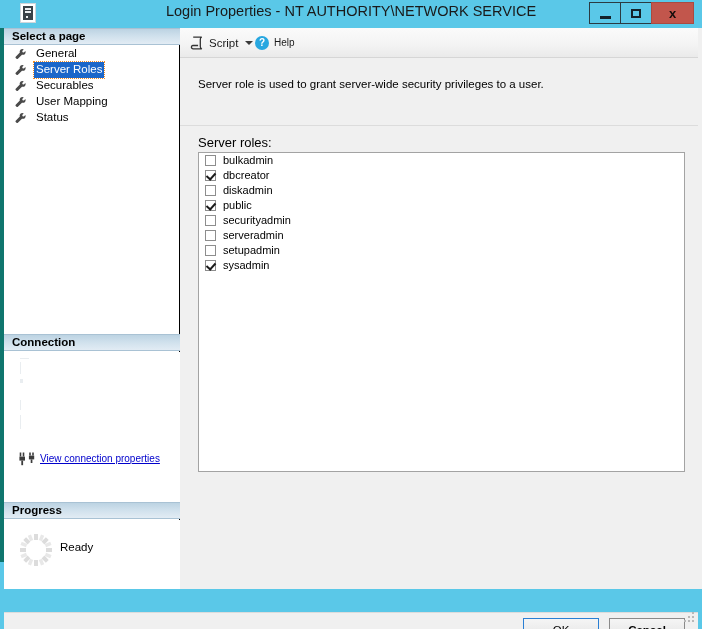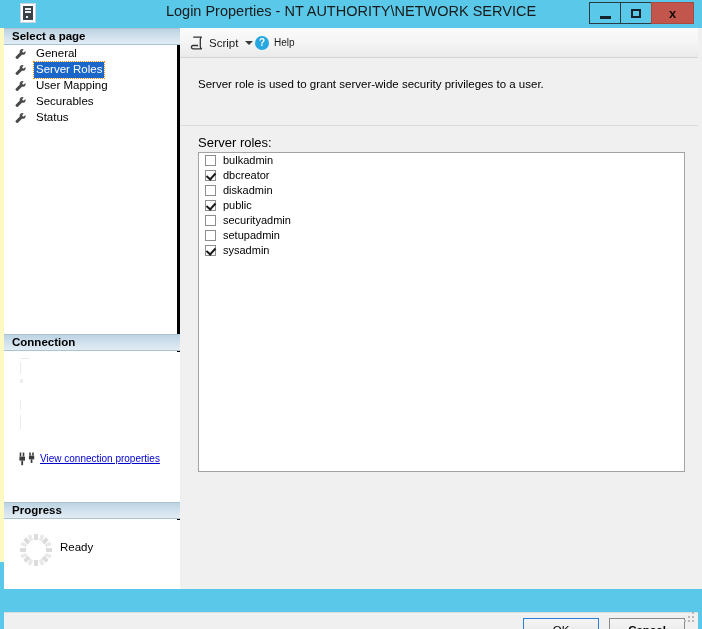--- a/index.html
+++ b/index.html
@@ -5,21 +5,21 @@
   html,body{margin:0;padding:0;}
   body{
     width:702px;height:629px;overflow:hidden;
     background:#5ac8e8;
     font-family:"Liberation Sans", sans-serif;
     font-size:11.5px;color:#000;
     -webkit-font-smoothing:none;
   }
 
   
-  #window{position:absolute;left:0;top:0;width:702px;height:562px;background:#fef9c3;}
+  #window{position:absolute;left:0;top:0;width:702px;height:562px;background:#0f766e;}
 
   
   #titlebar{position:absolute;left:0;top:0;width:702px;height:28px;background:#5ac8e8;}
   #title-icon{position:absolute;left:20px;top:3px;width:16px;height:20px;
     background:#ffffff;border:1px solid #cfd6db;box-sizing:border-box;}
   #title-icon .tower{position:absolute;left:2px;top:2px;width:10px;height:14px;background:#3a4248;}
   #title-icon .slot1{position:absolute;left:4px;top:4px;width:6px;height:2px;background:#eceff1;}
   #title-icon .slot2{position:absolute;left:4px;top:7px;width:6px;height:2px;background:#eceff1;}
   #title-icon .led{position:absolute;left:5px;top:12px;width:2px;height:2px;background:#eceff1;}
   #title-text{position:absolute;left:0;top:3px;width:702px;text-align:center;
@@ -35,21 +35,21 @@
   #btn-min .glyph{align-items:flex-end;padding-bottom:4px;box-sizing:border-box;}
   #btn-min .bar{width:11px;height:3px;background:#14222a;}
   #btn-max .sq{width:10px;height:9px;border:2px solid #14222a;box-sizing:border-box;}
   #btn-close .glyph{color:#120c0b;font-size:13px;}
 
   
   #client{position:absolute;left:4px;top:28px;width:694px;height:561px;background:#f0f0f0;}
 
   
   #leftpane{position:absolute;left:0px;top:0px;width:176px;height:561px;background:#ffffff;
-    border-right:3px solid #000000;box-sizing:border-box;}
+    border-right:1px solid #000000;box-sizing:border-box;}
   .section-head{position:absolute;left:0;width:176px;height:17px;
     background:linear-gradient(to bottom,#bcd3e2 0%,#cfe0ec 45%,#e2ecf4 100%);
     border-top:1px solid #a9c2d4;border-bottom:1px solid #a9c2d4;box-sizing:border-box;}
   .section-head span{position:absolute;left:8px;top:1px;font-weight:bold;font-size:11.5px;color:#000;}
   #head-select{top:0px;}
   #head-connection{top:306px;}
   #head-progress{top:474px;}
 
   #pagelist{position:absolute;left:0;top:18px;width:176px;}
   .page-item{position:relative;height:16px;margin-left:10px;cursor:default;}
@@ -157,27 +157,27 @@
         <div class="page-item selected">
           <svg class="wrench" viewBox="0 0 16 16">
             <path d="M10.5 1.2c-2 0-3.6 1.6-3.6 3.6 0 .4.1.8.2 1.2L1.6 11.5c-.5.5-.5 1.3 0 1.8l1.1 1.1c.5.5 1.3.5 1.8 0l5.5-5.5c.4.1.8.2 1.2.2 2 0 3.6-1.6 3.6-3.6 0-.5-.1-1-.3-1.4l-2 2-1.8-.4-.4-1.8 2-2c-.4-.4-.9-.7-1.8-.7z" fill="#4a4a4a"></path>
           </svg>
           <span class="plabel">Server Roles</span>
         </div>
         <div class="page-item">
           <svg class="wrench" viewBox="0 0 16 16">
             <path d="M10.5 1.2c-2 0-3.6 1.6-3.6 3.6 0 .4.1.8.2 1.2L1.6 11.5c-.5.5-.5 1.3 0 1.8l1.1 1.1c.5.5 1.3.5 1.8 0l5.5-5.5c.4.1.8.2 1.2.2 2 0 3.6-1.6 3.6-3.6 0-.5-.1-1-.3-1.4l-2 2-1.8-.4-.4-1.8 2-2c-.4-.4-.9-.7-1.8-.7z" fill="#4a4a4a"></path>
           </svg>
+          <span class="plabel">Securables</span>
+        </div>
+        <div class="page-item">
+          <svg class="wrench" viewBox="0 0 16 16">
+            <path d="M10.5 1.2c-2 0-3.6 1.6-3.6 3.6 0 .4.1.8.2 1.2L1.6 11.5c-.5.5-.5 1.3 0 1.8l1.1 1.1c.5.5 1.3.5 1.8 0l5.5-5.5c.4.1.8.2 1.2.2 2 0 3.6-1.6 3.6-3.6 0-.5-.1-1-.3-1.4l-2 2-1.8-.4-.4-1.8 2-2c-.4-.4-.9-.7-1.8-.7z" fill="#4a4a4a"></path>
+          </svg>
           <span class="plabel">User Mapping</span>
-        </div>
-        <div class="page-item">
-          <svg class="wrench" viewBox="0 0 16 16">
-            <path d="M10.5 1.2c-2 0-3.6 1.6-3.6 3.6 0 .4.1.8.2 1.2L1.6 11.5c-.5.5-.5 1.3 0 1.8l1.1 1.1c.5.5 1.3.5 1.8 0l5.5-5.5c.4.1.8.2 1.2.2 2 0 3.6-1.6 3.6-3.6 0-.5-.1-1-.3-1.4l-2 2-1.8-.4-.4-1.8 2-2c-.4-.4-.9-.7-1.8-.7z" fill="#4a4a4a"></path>
-          </svg>
-          <span class="plabel">Securables</span>
         </div>
         <div class="page-item">
           <svg class="wrench" viewBox="0 0 16 16">
             <path d="M10.5 1.2c-2 0-3.6 1.6-3.6 3.6 0 .4.1.8.2 1.2L1.6 11.5c-.5.5-.5 1.3 0 1.8l1.1 1.1c.5.5 1.3.5 1.8 0l5.5-5.5c.4.1.8.2 1.2.2 2 0 3.6-1.6 3.6-3.6 0-.5-.1-1-.3-1.4l-2 2-1.8-.4-.4-1.8 2-2c-.4-.4-.9-.7-1.8-.7z" fill="#4a4a4a"></path>
           </svg>
           <span class="plabel">Status</span>
         </div>
       </div>
 
       <div class="section-head" id="head-connection">
@@ -268,20 +268,24 @@
           <div class="role-row">
             <span class="cb checked"></span>
             <span class="role-name">public</span>
           </div>
           <div class="role-row">
             <span class="cb"></span>
             <span class="role-name">securityadmin</span>
           </div>
           <div class="role-row">
             <span class="cb"></span>
+            <span class="role-name">serveradmin</span>
+          </div>
+          <div class="role-row">
+            <span class="cb"></span>
             <span class="role-name">setupadmin</span>
           </div>
           <div class="role-row">
             <span class="cb checked"></span>
             <span class="role-name">sysadmin</span>
           </div>
         </div>
       </div>
     </div>
   </div>

